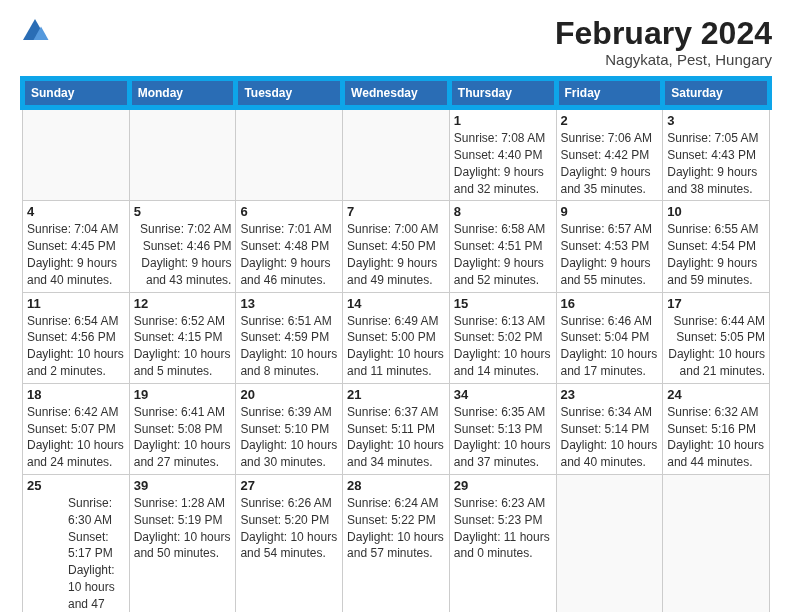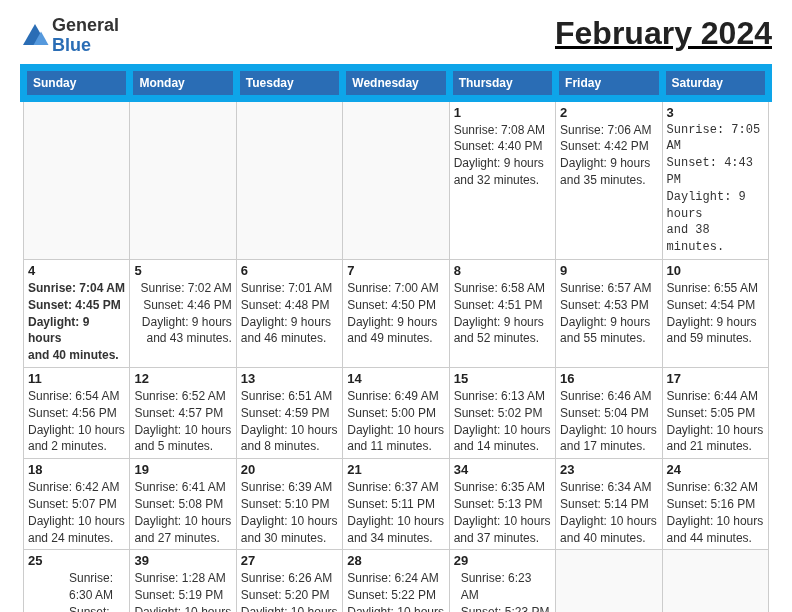--- a/index.html
+++ b/index.html
@@ -42,21 +42,20 @@
       font-weight: bold;
       color: #2a6db5;
     }
     .logo-icon {
       width: 30px;
       height: 30px;
       margin-right: 2px;
     }
     .title-block {
       text-align: right;
-      text-decoration: underline;
     }
     .main-title {
       font-size: 32px;
       font-weight: bold;
       color: #222;
       line-height: 1.1;
     }
     .subtitle {
       font-size: 15px;
       color: #444;
@@ -68,21 +67,21 @@
       width: 100%;
       table-layout: fixed;
     }
     .calendar th {
       background-color: #2a6db5;
       color: #fff;
       font-size: 12px;
       font-weight: bold;
       padding: 5px 6px;
       text-align: left;
-      border: 7px solid #0ea5e9;
+      border: 5px solid #0ea5e9;
     }
     .calendar td {
       border: 1px solid #ccc;
       vertical-align: top;
       padding: 3px 4px;
       font-size: 9.5px;
       color: #333;
       background: #fff;
       height: 88px;
     }
@@ -105,27 +104,24 @@
 </head>
 <body>
 
 <div class="page">
   <div class="header">
     <div class="logo">
       <svg class="logo-icon" viewBox="0 0 40 40">
         <polygon points="20,4 36,32 4,32" fill="#2a6db5"></polygon>
         <polygon points="28,14 38,32 18,32" fill="#5599dd"></polygon>
       </svg>
-      <div class="logo-text">
-        <span class="logo-general">General</span>
-        <span class="logo-blue">Blue</span>
-      </div>
     </div>
     <div class="title-block">
       <div class="main-title">February 2024</div>
+      <div class="subtitle">Nagykata, Pest, Hungary</div>
     </div>
   </div>
 
   <table class="calendar">
     <thead>
       <tr>
       <th>Sunday</th>
           <th>Monday</th>
           <th>Tuesday</th>
           <th>Wednesday</th>
@@ -149,30 +145,30 @@
           </td>
           <td>
             <span class="day-number">2</span>
             <div class="day-info" style="white-space: pre-line;">Sunrise: 7:06 AM
 Sunset: 4:42 PM
 Daylight: 9 hours
 and 35 minutes.</div>
           </td>
           <td>
             <span class="day-number">3</span>
-            <div class="day-info" style="white-space: pre-line; font-family: Liberation Mono, monospace;">Sunrise: 7:05 AM
+            <div class="day-info" style="white-space: pre-line;">Sunrise: 7:05 AM
 Sunset: 4:43 PM
 Daylight: 9 hours
 and 38 minutes.</div>
           </td>
         </tr>
         <tr>
           <td>
             <span class="day-number">4</span>
-            <div class="day-info" style="white-space: pre-line; font-weight: bold;">Sunrise: 7:04 AM
+            <div class="day-info" style="white-space: pre-line;">Sunrise: 7:04 AM
 Sunset: 4:45 PM
 Daylight: 9 hours
 and 40 minutes.</div>
           </td>
           <td>
             <span class="day-number">5</span>
             <div class="day-info" style="white-space: pre-line; text-align: right;">Sunrise: 7:02 AM
 Sunset: 4:46 PM
 Daylight: 9 hours
 and 43 minutes.</div>
@@ -217,21 +213,21 @@
           <td>
             <span class="day-number">11</span>
             <div class="day-info" style="white-space: pre-line;">Sunrise: 6:54 AM
 Sunset: 4:56 PM
 Daylight: 10 hours
 and 2 minutes.</div>
           </td>
           <td>
             <span class="day-number">12</span>
             <div class="day-info" style="white-space: pre-line;">Sunrise: 6:52 AM
-Sunset: 4:57 PM
+Sunset: 4:15 PM
 Daylight: 10 hours
 and 5 minutes.</div>
           </td>
           <td>
             <span class="day-number">13</span>
             <div class="day-info" style="white-space: pre-line;">Sunrise: 6:51 AM
 Sunset: 4:59 PM
 Daylight: 10 hours
 and 8 minutes.</div>
           </td>
@@ -251,21 +247,21 @@
           </td>
           <td>
             <span class="day-number">16</span>
             <div class="day-info" style="white-space: pre-line;">Sunrise: 6:46 AM
 Sunset: 5:04 PM
 Daylight: 10 hours
 and 17 minutes.</div>
           </td>
           <td>
             <span class="day-number">17</span>
-            <div class="day-info" style="white-space: pre-line;">Sunrise: 6:44 AM
+            <div class="day-info" style="white-space: pre-line; text-align: right;">Sunrise: 6:44 AM
 Sunset: 5:05 PM
 Daylight: 10 hours
 and 21 minutes.</div>
           </td>
         </tr>
         <tr>
           <td>
             <span class="day-number">18</span>
             <div class="day-info" style="white-space: pre-line;">Sunrise: 6:42 AM
 Sunset: 5:07 PM
@@ -339,21 +335,21 @@
           </td>
           <td>
             <span class="day-number">28</span>
             <div class="day-info" style="white-space: pre-line;">Sunrise: 6:24 AM
 Sunset: 5:22 PM
 Daylight: 10 hours
 and 57 minutes.</div>
           </td>
           <td>
             <span class="day-number">29</span>
-            <div class="day-info" style="white-space: pre-line; margin-left: 7px;">Sunrise: 6:23 AM
+            <div class="day-info" style="white-space: pre-line;">Sunrise: 6:23 AM
 Sunset: 5:23 PM
 Daylight: 11 hours
 and 0 minutes.</div>
           </td>
           <td class="empty"></td>
           <td class="empty"></td>
         </tr>
       </tbody>
   </table>
 </div>

